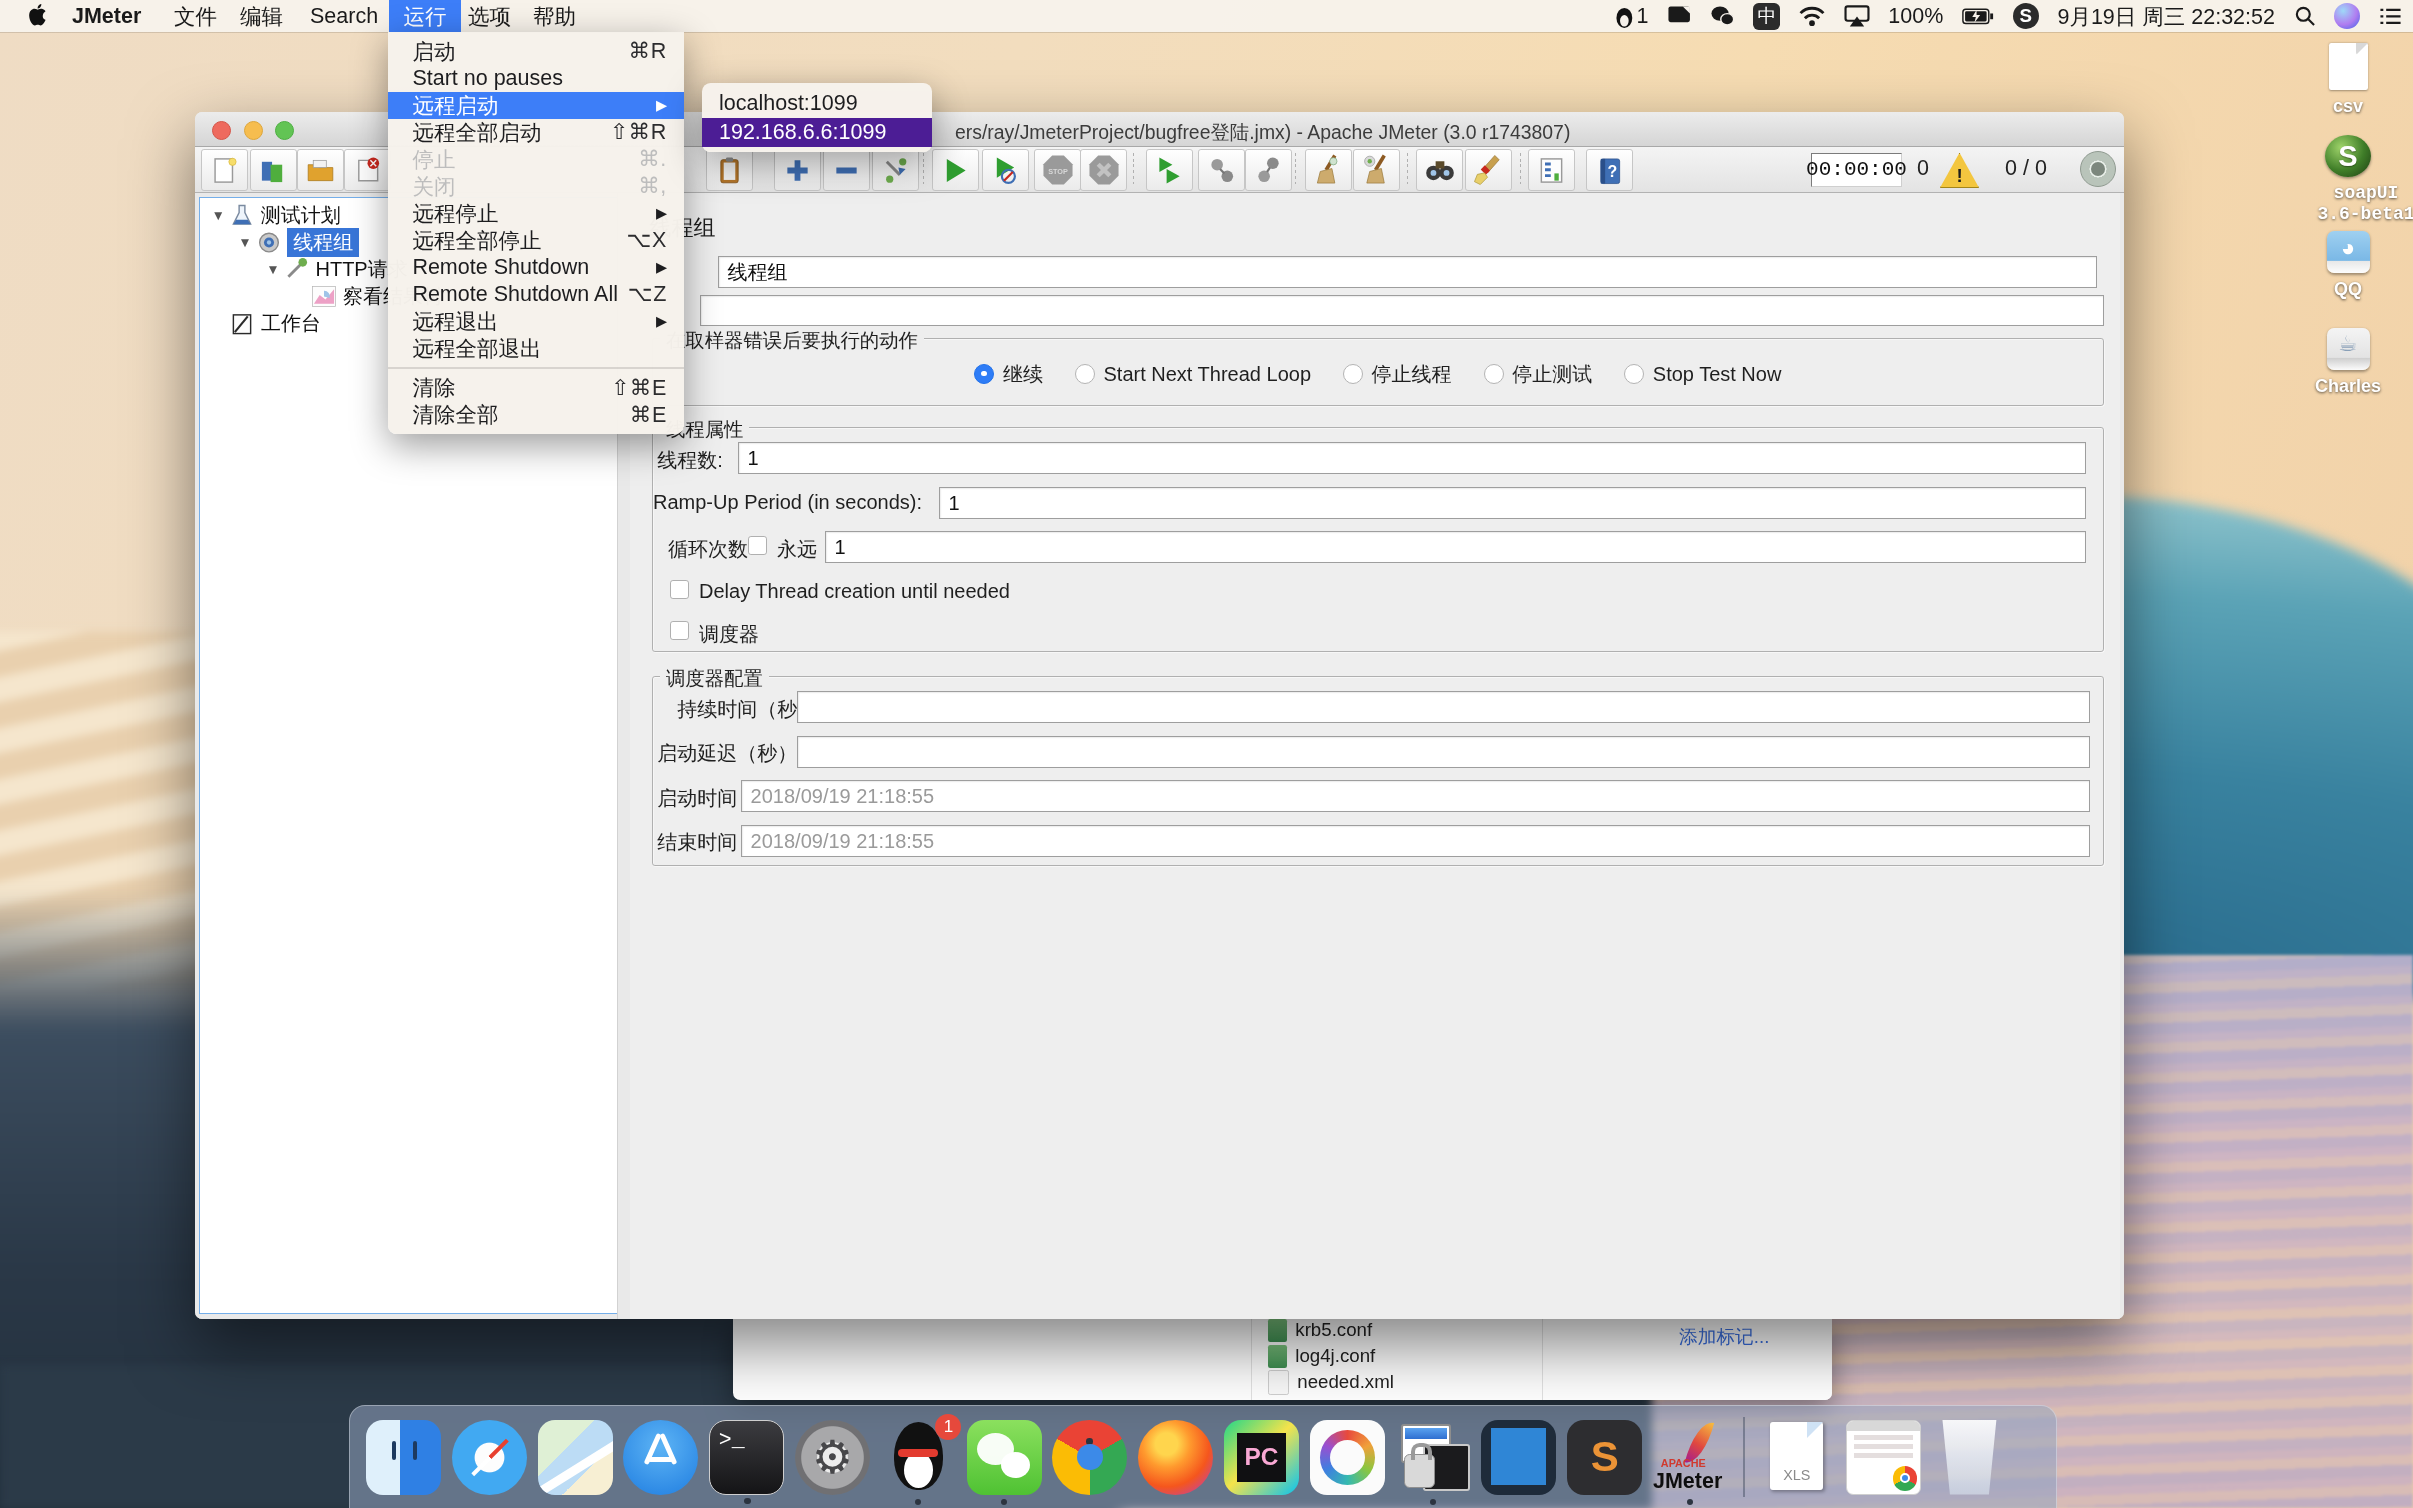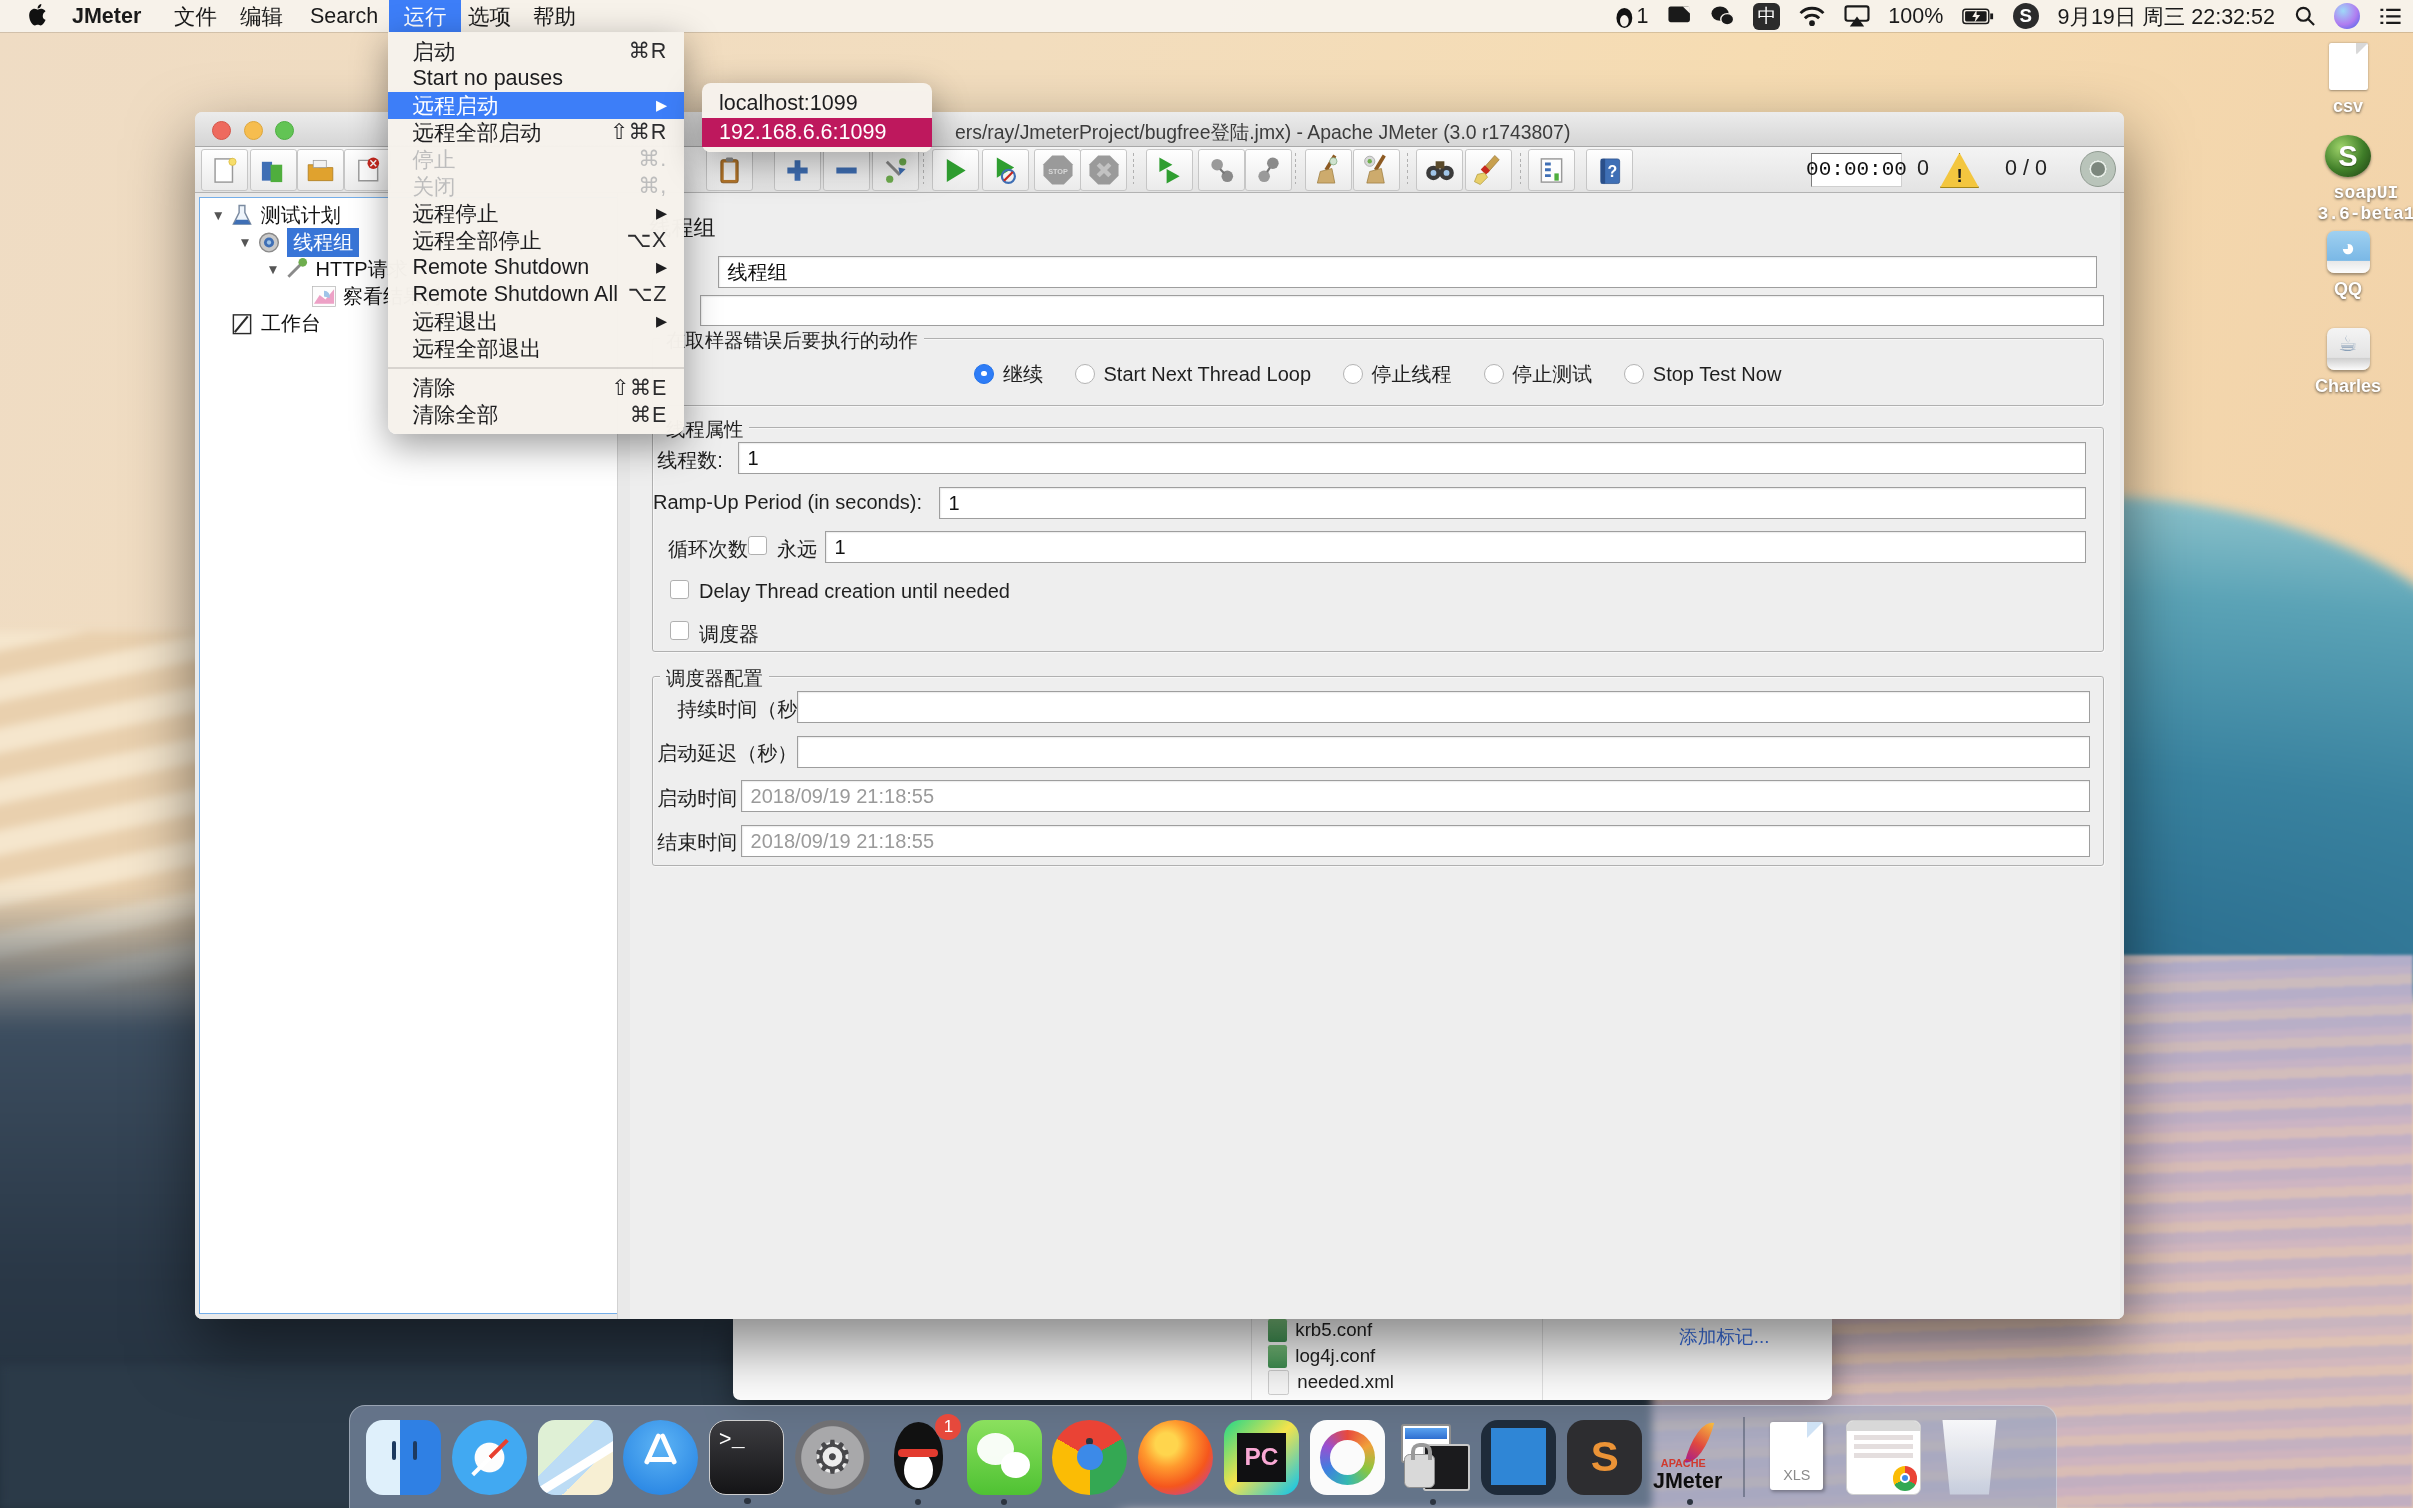--- a/index.html
+++ b/index.html
@@ -196,21 +196,21 @@
   .mrow{height:27px;display:flex;align-items:center;padding:0 17px 0 24.4px;font-size:21.5px;color:#1d1d1f;position:relative;}
   .mrow .sc{margin-left:auto;color:#2c2c2e;letter-spacing:0.7px;}
   .mrow .arr{margin-left:auto;font-size:14.4px;color:#1d1d1f;}
   .mrow.dis,.mrow.dis .sc{color:#bdbdbd;}
   .mrow.hl{background:#3d7ef8;color:#fff;}
   .mrow.hl .arr{color:#fff;}
   .msep{height:1.4px;background:rgba(0,0,0,.12);margin:5.7px 0;}
   #submenu{left:702px;top:83px;width:230px;background:rgba(246,242,236,.98);border-radius:8.6px;
     padding:5.7px 0;box-shadow:0 11.5px 36px rgba(0,0,0,.38);z-index:51;}
   .smrow{height:29px;display:flex;align-items:center;padding:0 17px;font-size:21.5px;color:#1d1d1f;}
-  .smrow.hl{background:#be185d;color:#fff;}
+  .smrow.hl{background:#4c1d95;color:#fff;}
 </style>
 </head>
 <body>
 
 <div id="root">
 
   <div id="wall" class="abs"></div>
   <div id="sand-left" class="abs"></div>
   <div id="wave-teal" class="abs"></div>
   <div id="water-pink" class="abs"></div>

